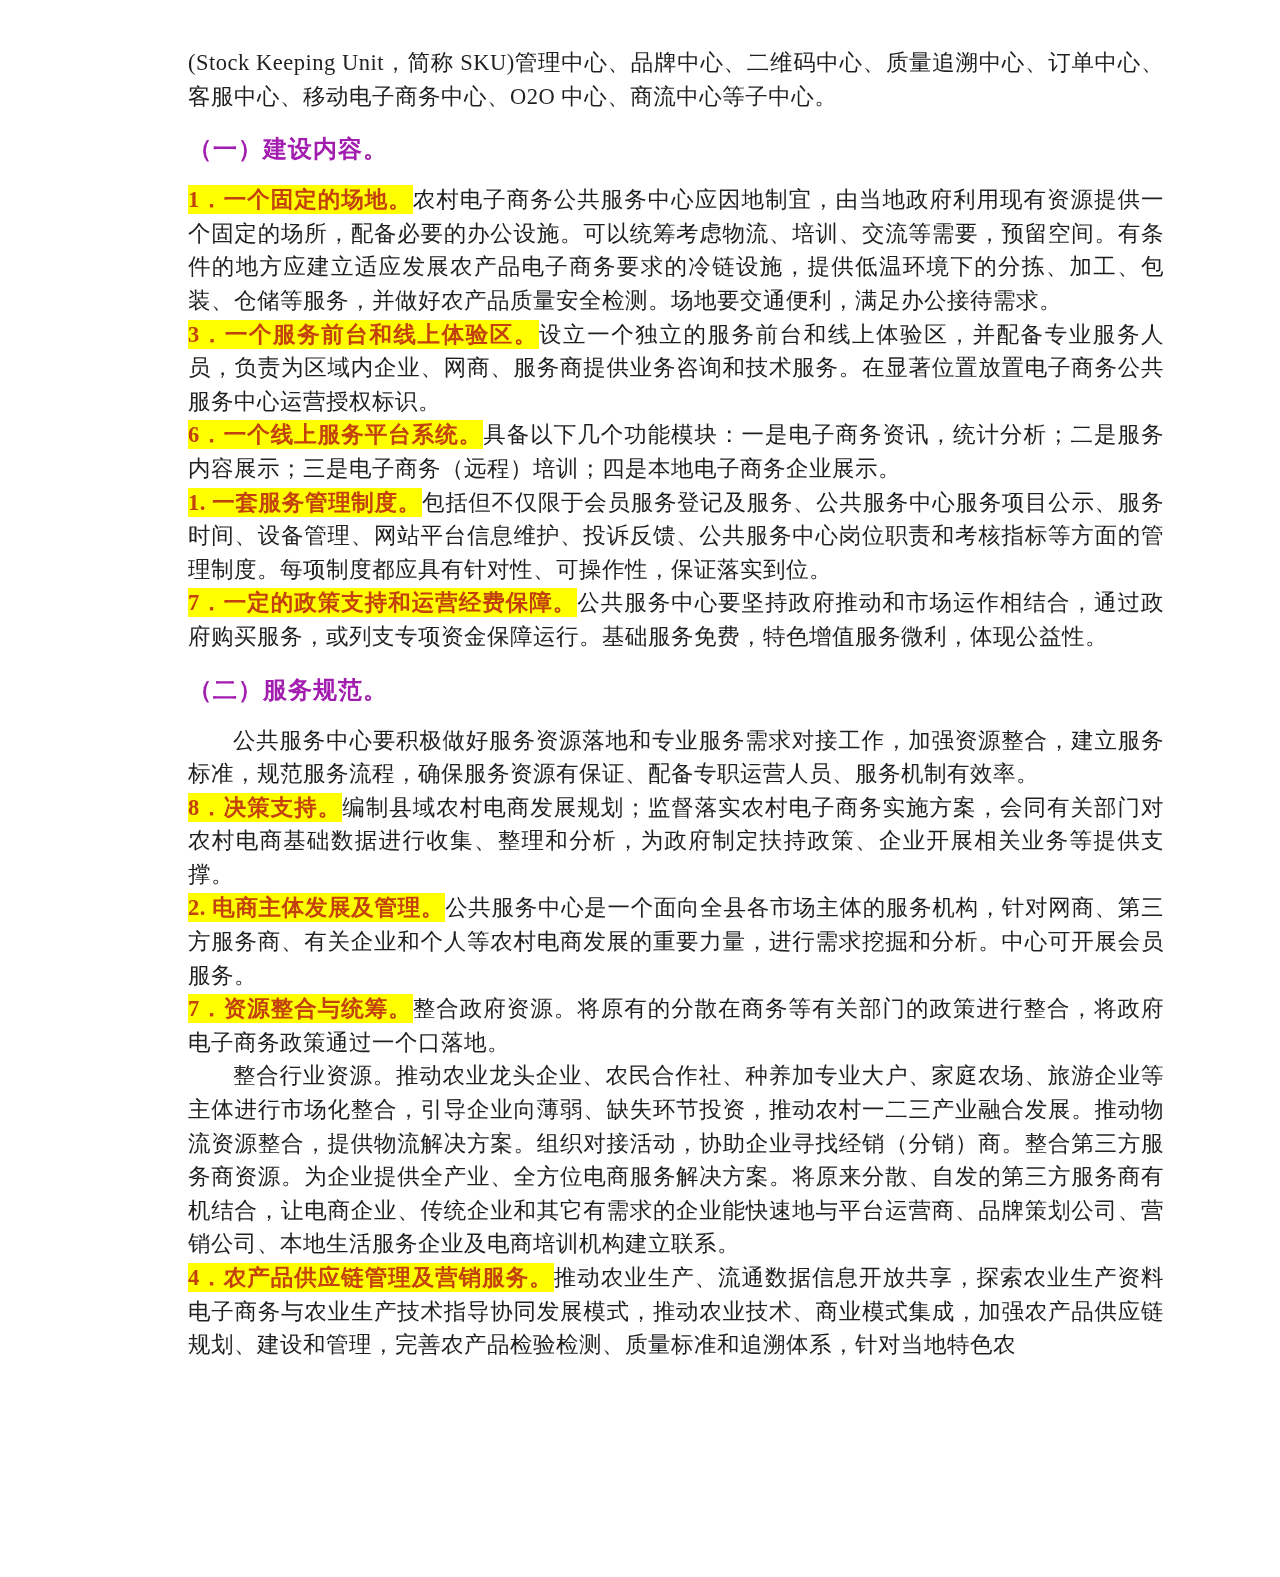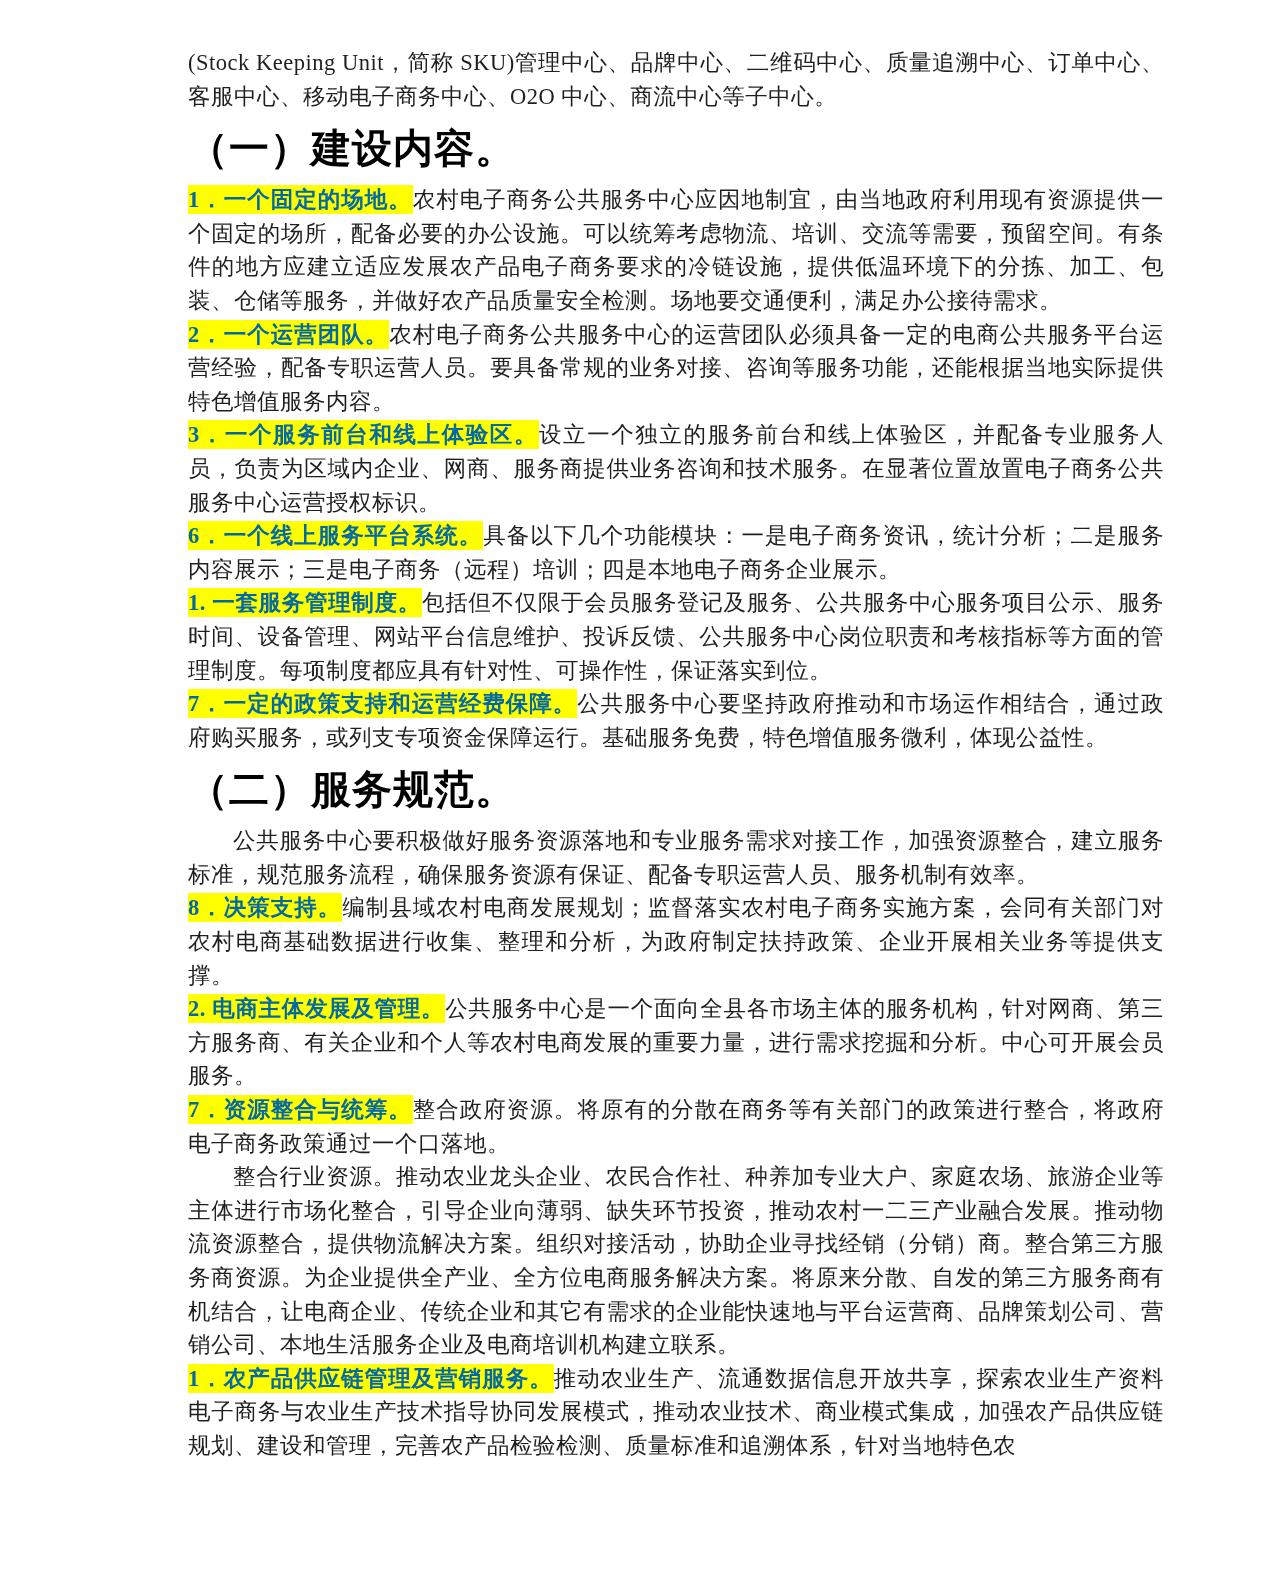--- a/index.html
+++ b/index.html
@@ -27,45 +27,44 @@
     color: #1f1f1f;
     text-align: justify;
     text-justify: inter-character;
     letter-spacing: 0.5px;
   }
   .indent-first {
     text-indent: 2em;
   }
   .section-heading {
     margin: 16px 0 14px 0;
-    font-size: 40px;
+    font-size: 24px;
     line-height: 40px;
     font-weight: bold;
-    color: #000000;
+    color: #a21caf;
     letter-spacing: 1px;
   }
   .hl {
     background: #FFFF00;
     font-weight: bold;
-    color: #0369a1;
+    color: #c2410c;
     padding: 2px 1px 2px 0;
   }
 </style>
 </head>
 <body>
 
 <div class="page">
 
   <p class="body-para">(Stock Keeping Unit，简称 SKU)管理中心、品牌中心、二维码中心、质量追溯中心、订单中心、客服中心、移动电子商务中心、O2O 中心、商流中心等子中心。</p>
 
   <h2 class="section-heading">（一）建设内容。</h2>
 
   <p class="body-para"><span class="hl">1．一个固定的场地。</span><span>农村电子商务公共服务中心应因地制宜，由当地政府利用现有资源提供一个固定的场所，配备必要的办公设施。可以统筹考虑物流、培训、交流等需要，预留空间。有条件的地方应建立适应发展农产品电子商务要求的冷链设施，提供低温环境下的分拣、加工、包装、仓储等服务，并做好农产品质量安全检测。场地要交通便利，满足办公接待需求。</span></p>
 
-  <p class="body-para"><span class="hl">2．一个运营团队。</span><span>农村电子商务公共服务中心的运营团队必须具备一定的电商公共服务平台运营经验，配备专职运营人员。要具备常规的业务对接、咨询等服务功能，还能根据当地实际提供特色增值服务内容。</span></p>
 
   <p class="body-para"><span class="hl">3．一个服务前台和线上体验区。</span><span>设立一个独立的服务前台和线上体验区，并配备专业服务人员，负责为区域内企业、网商、服务商提供业务咨询和技术服务。在显著位置放置电子商务公共服务中心运营授权标识。</span></p>
 
   <p class="body-para"><span class="hl">6．一个线上服务平台系统。</span><span>具备以下几个功能模块：一是电子商务资讯，统计分析；二是服务内容展示；三是电子商务（远程）培训；四是本地电子商务企业展示。</span></p>
 
   <p class="body-para"><span class="hl">1. 一套服务管理制度。</span><span>包括但不仅限于会员服务登记及服务、公共服务中心服务项目公示、服务时间、设备管理、网站平台信息维护、投诉反馈、公共服务中心岗位职责和考核指标等方面的管理制度。每项制度都应具有针对性、可操作性，保证落实到位。</span></p>
 
   <p class="body-para"><span class="hl">7．一定的政策支持和运营经费保障。</span><span>公共服务中心要坚持政府推动和市场运作相结合，通过政府购买服务，或列支专项资金保障运行。基础服务免费，特色增值服务微利，体现公益性。</span></p>
 
   <h2 class="section-heading">（二）服务规范。</h2>
@@ -73,15 +72,15 @@
   <p class="body-para indent-first">公共服务中心要积极做好服务资源落地和专业服务需求对接工作，加强资源整合，建立服务标准，规范服务流程，确保服务资源有保证、配备专职运营人员、服务机制有效率。</p>
 
   <p class="body-para"><span class="hl">8．决策支持。</span><span>编制县域农村电商发展规划；监督落实农村电子商务实施方案，会同有关部门对农村电商基础数据进行收集、整理和分析，为政府制定扶持政策、企业开展相关业务等提供支撑。</span></p>
 
   <p class="body-para"><span class="hl">2. 电商主体发展及管理。</span><span>公共服务中心是一个面向全县各市场主体的服务机构，针对网商、第三方服务商、有关企业和个人等农村电商发展的重要力量，进行需求挖掘和分析。中心可开展会员服务。</span></p>
 
   <p class="body-para"><span class="hl">7．资源整合与统筹。</span><span>整合政府资源。将原有的分散在商务等有关部门的政策进行整合，将政府电子商务政策通过一个口落地。</span></p>
 
   <p class="body-para indent-first">整合行业资源。推动农业龙头企业、农民合作社、种养加专业大户、家庭农场、旅游企业等主体进行市场化整合，引导企业向薄弱、缺失环节投资，推动农村一二三产业融合发展。推动物流资源整合，提供物流解决方案。组织对接活动，协助企业寻找经销（分销）商。整合第三方服务商资源。为企业提供全产业、全方位电商服务解决方案。将原来分散、自发的第三方服务商有机结合，让电商企业、传统企业和其它有需求的企业能快速地与平台运营商、品牌策划公司、营销公司、本地生活服务企业及电商培训机构建立联系。</p>
 
-  <p class="body-para"><span class="hl">1．农产品供应链管理及营销服务。</span><span>推动农业生产、流通数据信息开放共享，探索农业生产资料电子商务与农业生产技术指导协同发展模式，推动农业技术、商业模式集成，加强农产品供应链规划、建设和管理，完善农产品检验检测、质量标准和追溯体系，针对当地特色农</span></p>
+  <p class="body-para"><span class="hl">4．农产品供应链管理及营销服务。</span><span>推动农业生产、流通数据信息开放共享，探索农业生产资料电子商务与农业生产技术指导协同发展模式，推动农业技术、商业模式集成，加强农产品供应链规划、建设和管理，完善农产品检验检测、质量标准和追溯体系，针对当地特色农</span></p>
 
 </div>
 
 </body></html>

